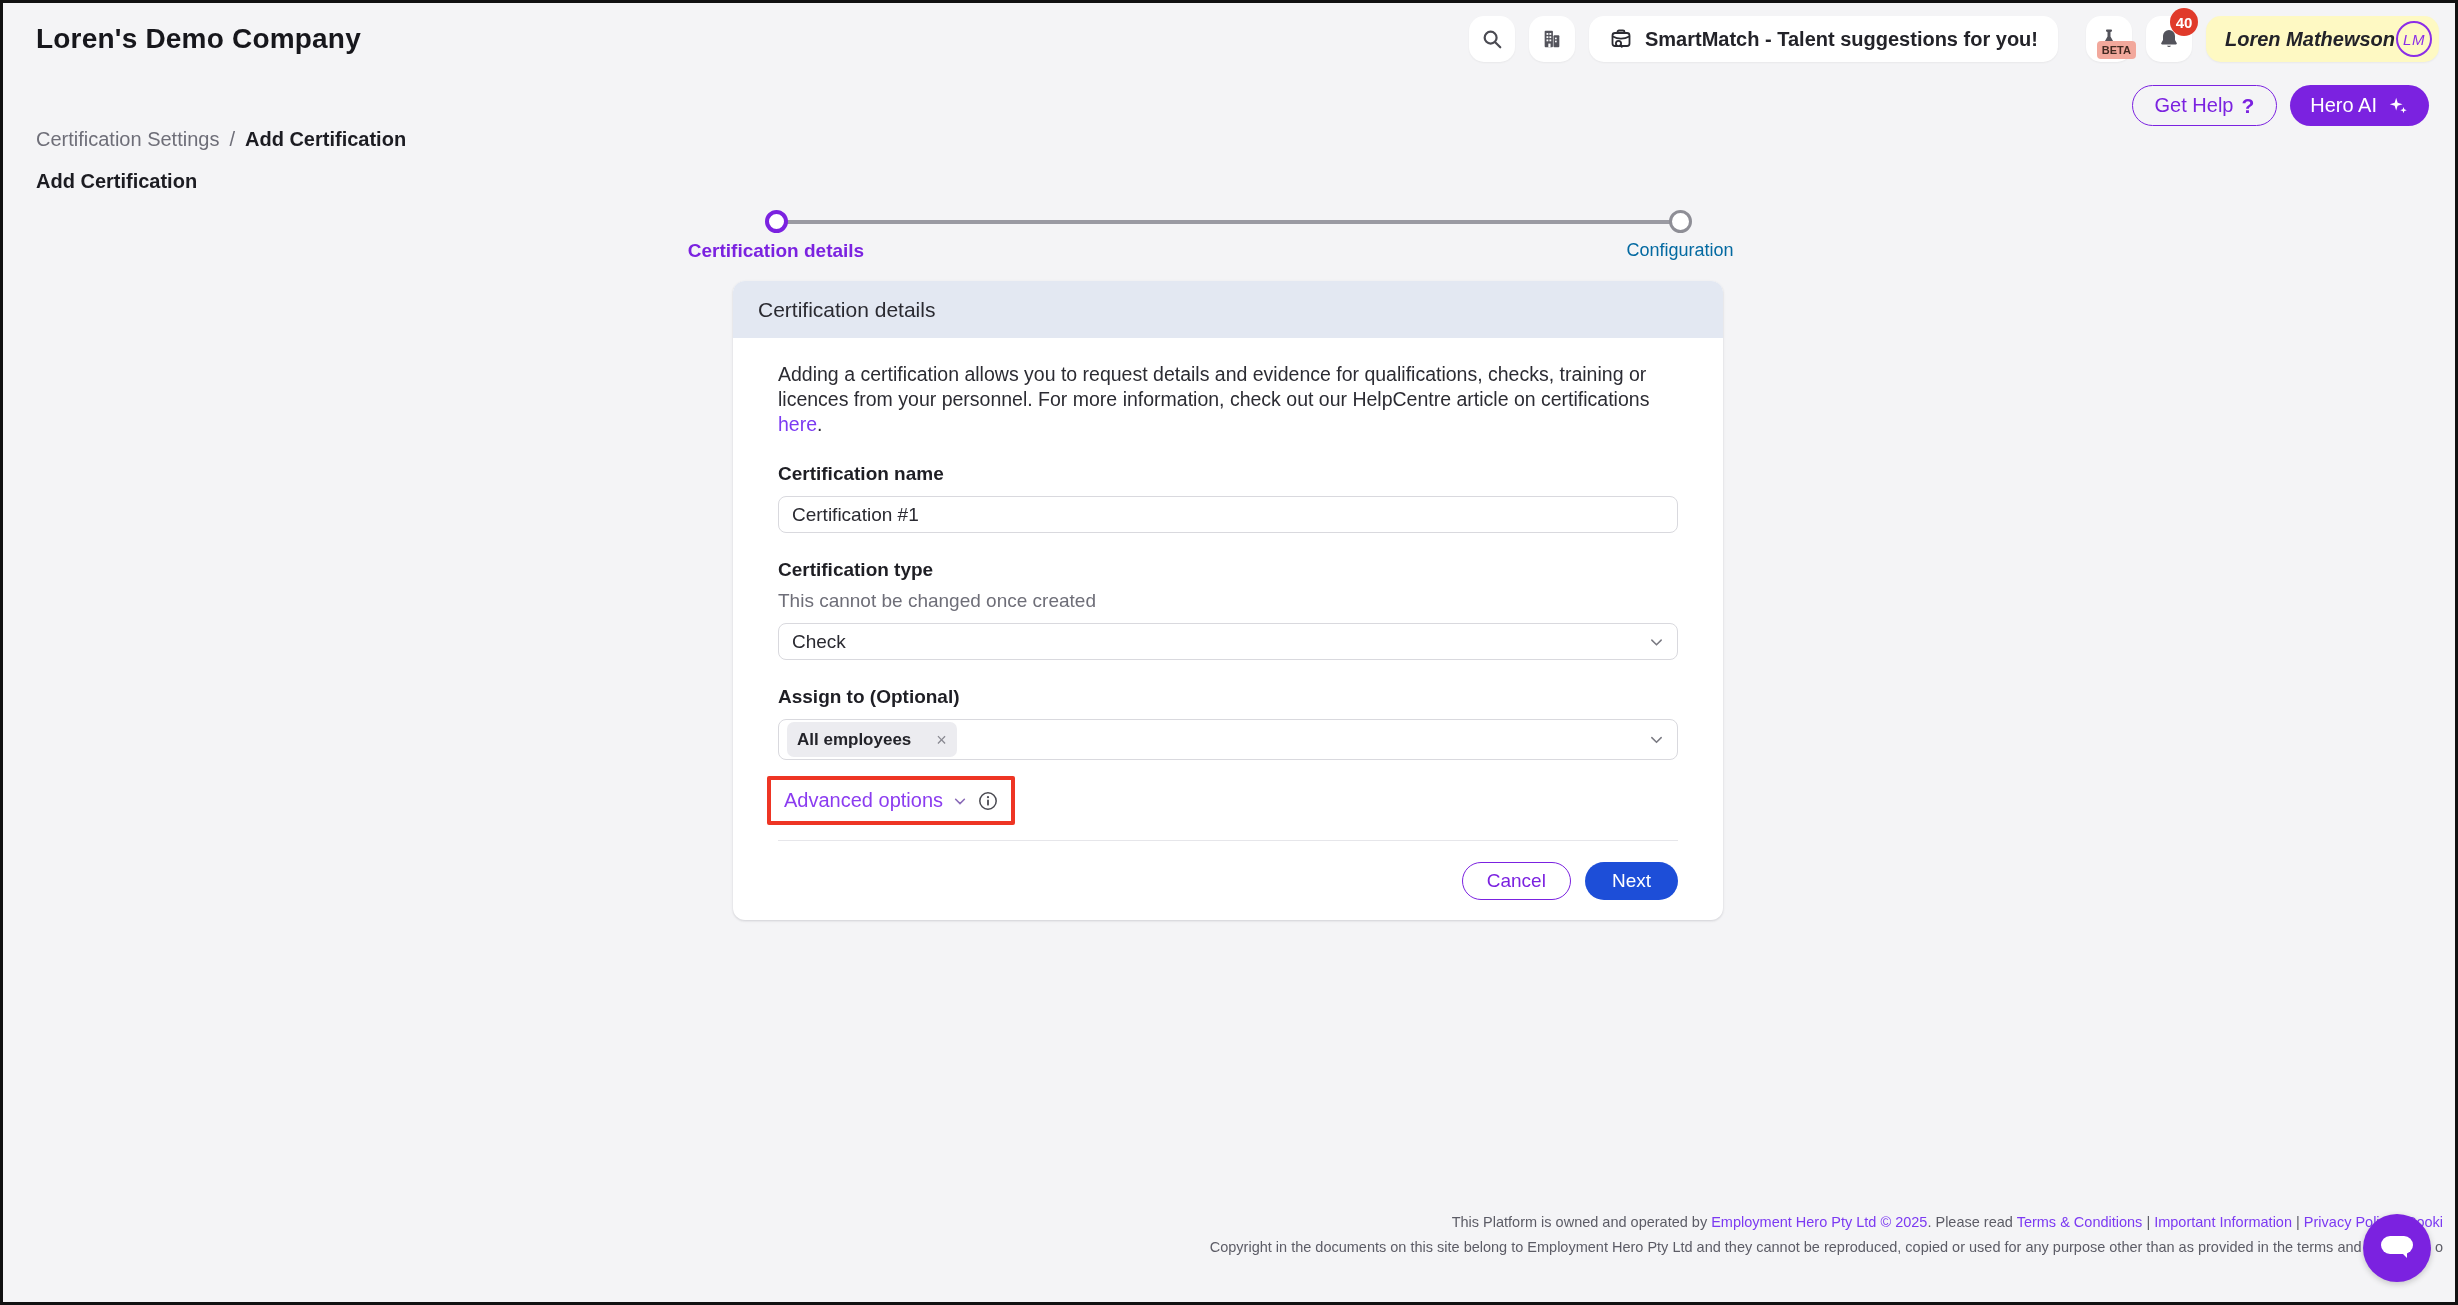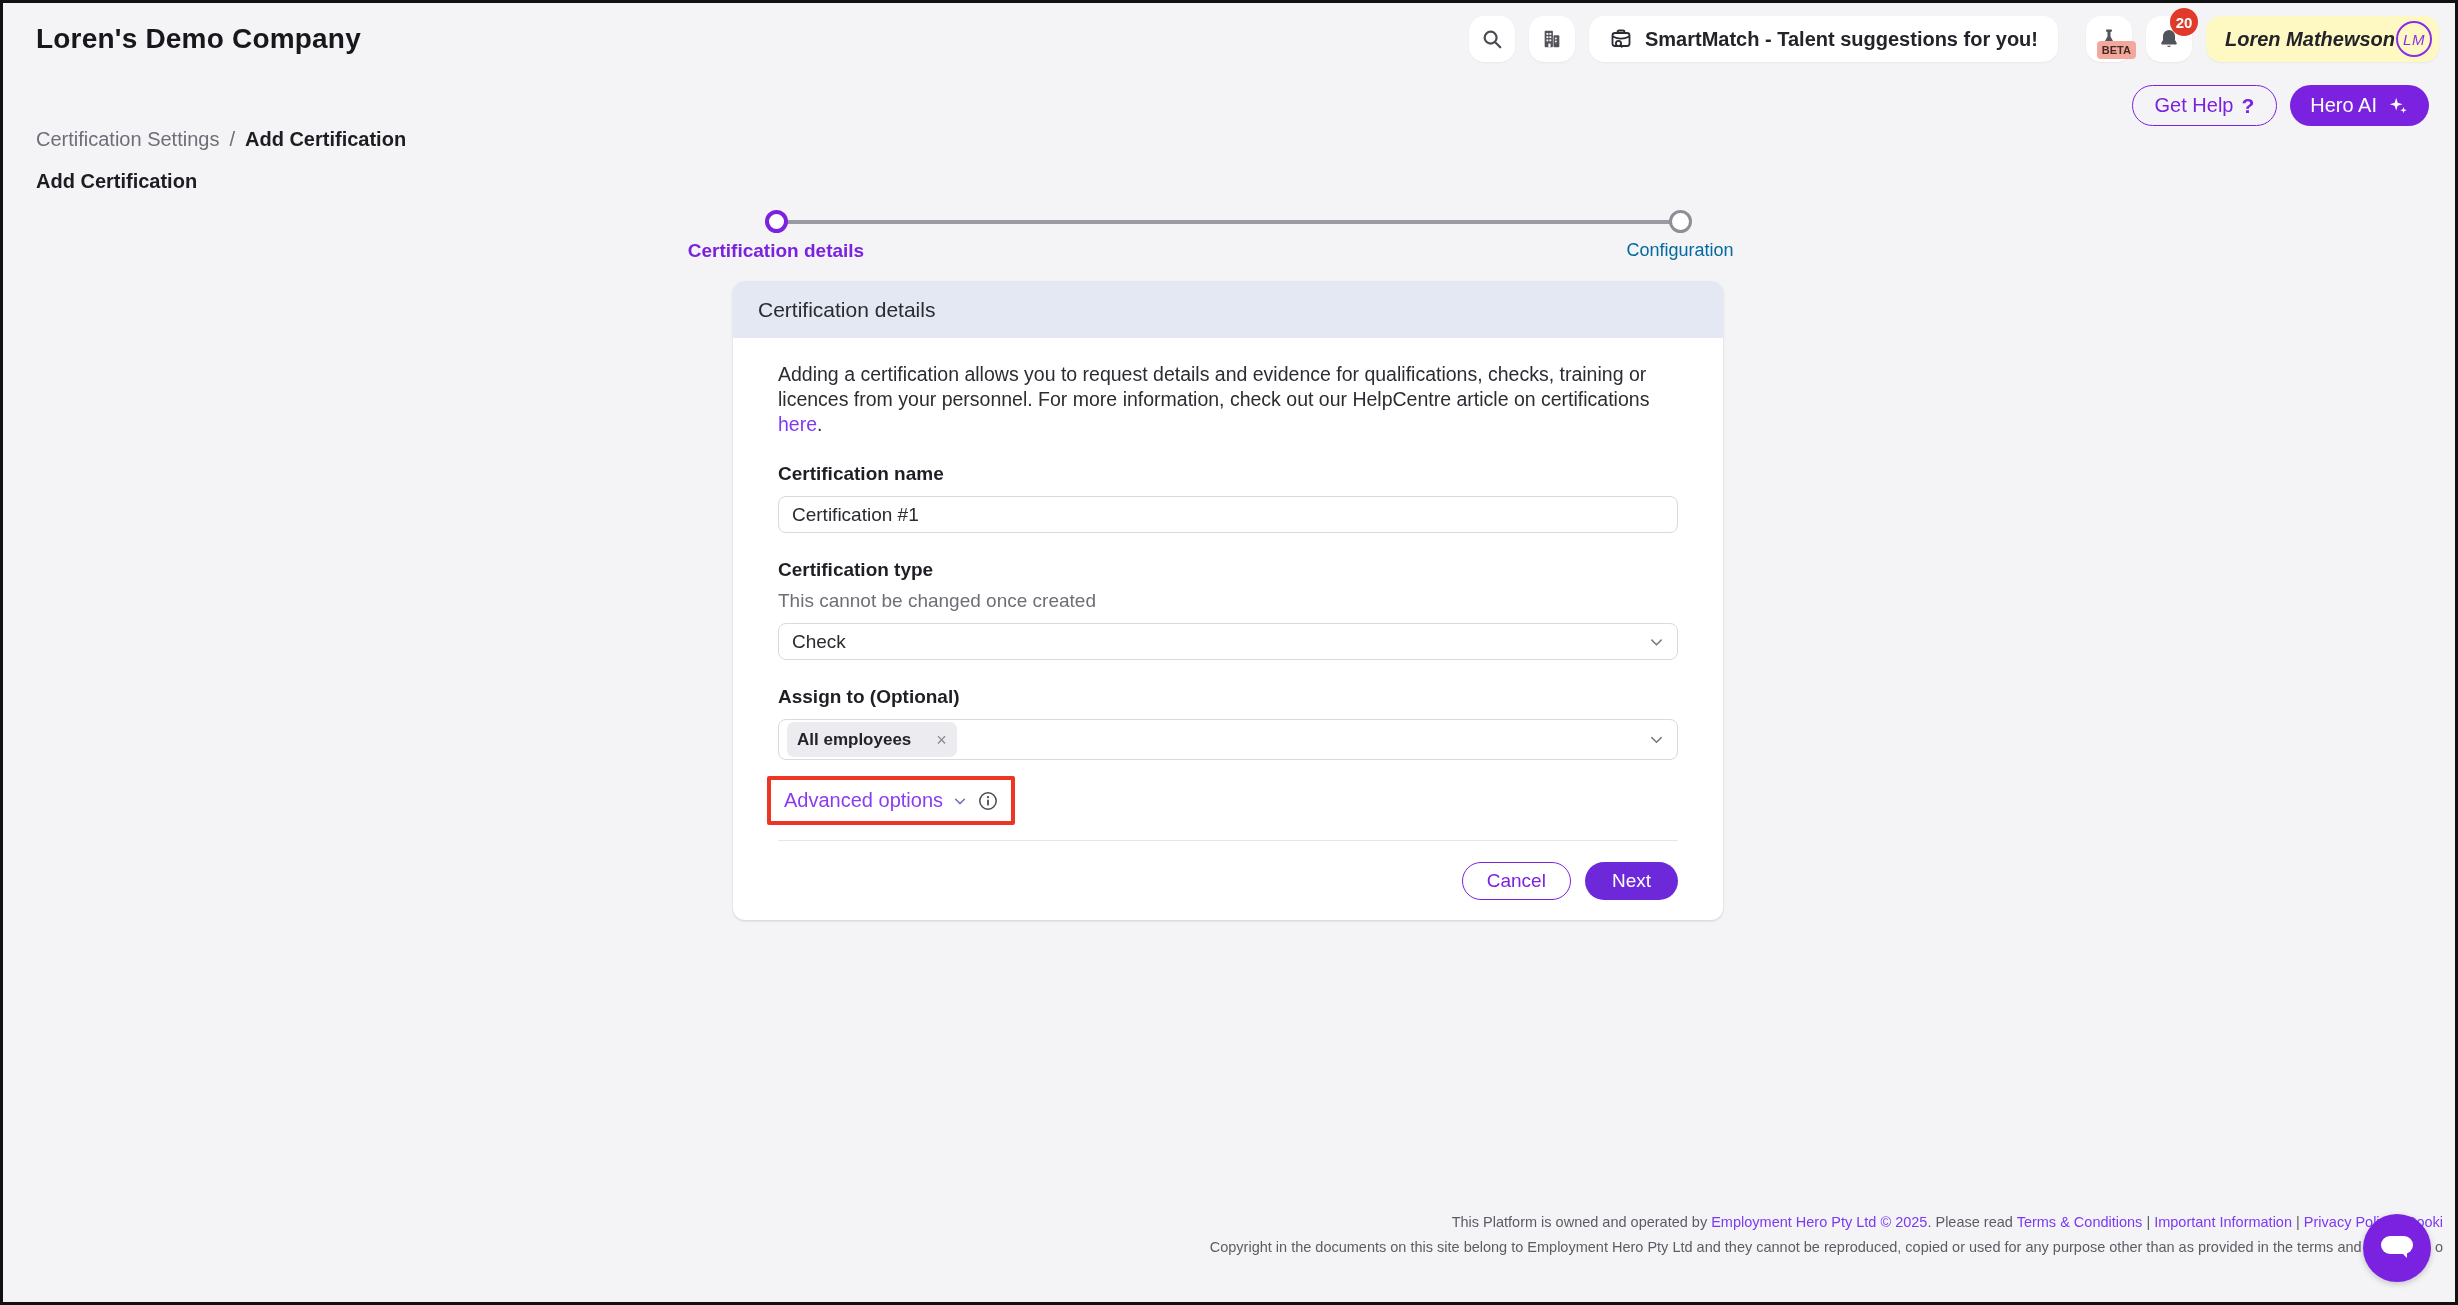--- a/index.html
+++ b/index.html
@@ -79,21 +79,21 @@
   .chip{ background:#ececf0; border-radius:7px; height:35px; display:flex; align-items:center;
     gap:25px; padding:0 10px; font-size:17px; font-weight:bold; color:#232329; }
   .chip-x{ color:#8a8a92; font-size:18px; font-weight:normal; cursor:pointer; line-height:1; }
   .advanced-wrap{ margin-top:16px; margin-left:-11px; display:inline-flex; align-items:center; gap:11px;
     border:4px solid #ee3524; border-radius:2px; padding:9px 13px; }
   .advanced-link{ color:#8b3cf0; font-size:20px; cursor:pointer; display:flex; align-items:center; gap:10px; }
   .divider{ margin-top:15px; height:1px; background:#e6e6ea; width:900px; }
   .card-actions{ display:flex; justify-content:flex-end; gap:14px; margin-top:21px; }
   .btn-cancel{ height:38px; border:1.5px solid #7b22e0; color:#7b22e0; background:#fff;
     border-radius:19px; padding:0 24px; font-size:19px; cursor:pointer; display:flex; align-items:center; }
-  .btn-next{ height:38px; background:#6d28d9; color:#fff; border:none; border-radius:19px;
+  .btn-next{ height:38px; background:#1d4ed8; color:#fff; border:none; border-radius:19px;
     padding:0 27px; font-size:19px; cursor:pointer; display:flex; align-items:center; }
   
   .footer{ position:absolute; right:12px; bottom:42px; text-align:right; font-size:14.5px;
     color:#5c5c66; line-height:25px; white-space:nowrap; }
   .chat-fab{ position:absolute; right:24px; bottom:20px; width:68px; height:68px; border-radius:50%;
     background:#7b22e0; display:flex; align-items:center; justify-content:center; cursor:pointer;
     box-shadow:0 2px 6px rgba(0,0,0,.2); }
   svg{ display:block; }
 </style>
 </head>
@@ -150,21 +150,21 @@
       </span>
       <span class="badge-beta">BETA</span>
     </div>
     <div class="icon-btn">
       <span>
         <svg width="24" height="24" viewBox="0 0 24 24" fill="#53535b">
             <path d="M12 3a6 6 0 0 0-6 6v4l-1.7 3a1 1 0 0 0 .9 1.5h13.6a1 1 0 0 0 .9-1.5L18 13V9a6 6 0 0 0-6-6z"></path>
             <path d="M10 18.8a2.2 2.2 0 0 0 4 0z"></path>
           </svg>
       </span>
-      <span class="badge-count">20</span>
+      <span class="badge-count">40</span>
     </div>
     <div class="user-pill">
       <span>Loren Mathewson</span>
       <span class="avatar">LM</span>
     </div>
   </div>
 </div>
 
 <div class="help-row">
   <div class="btn-outline-pill">

